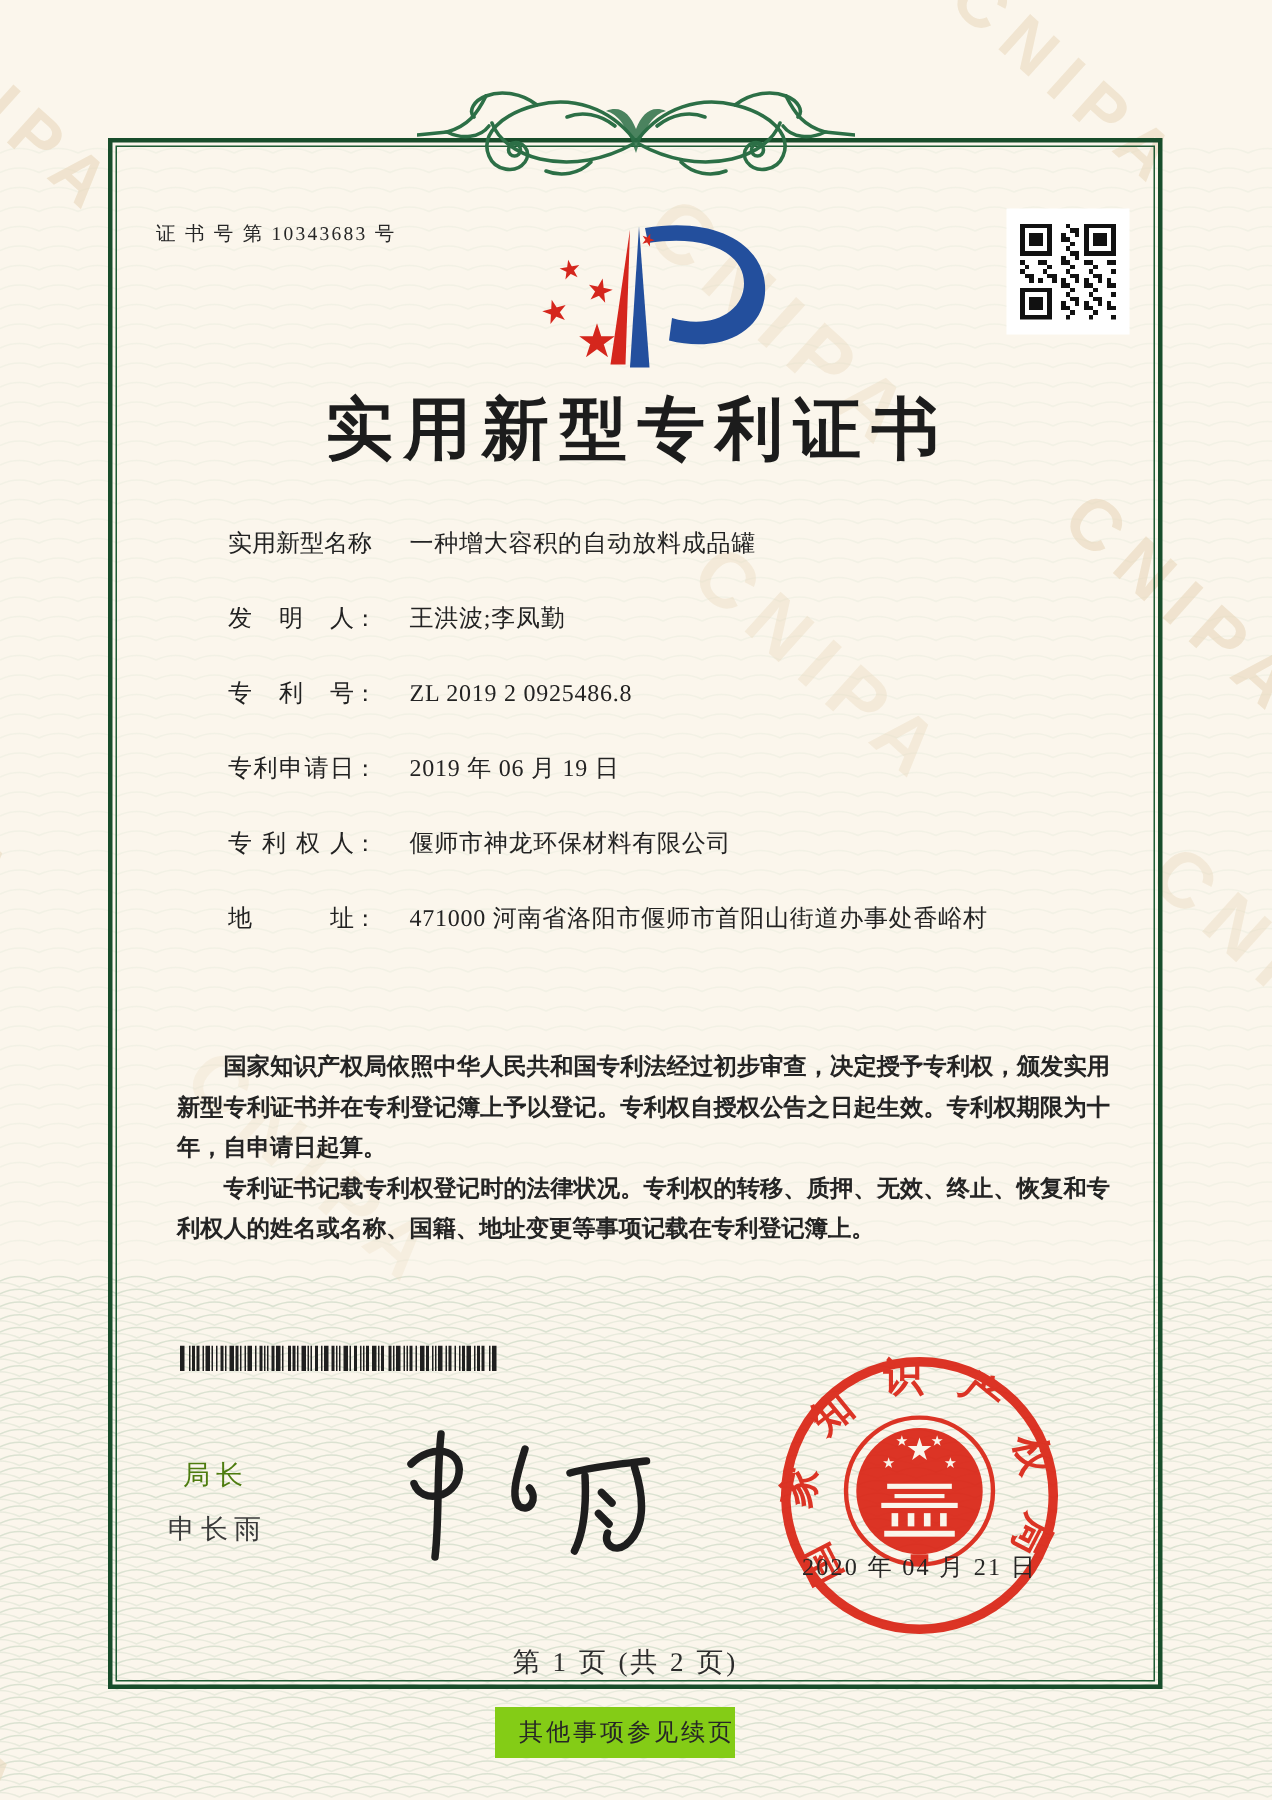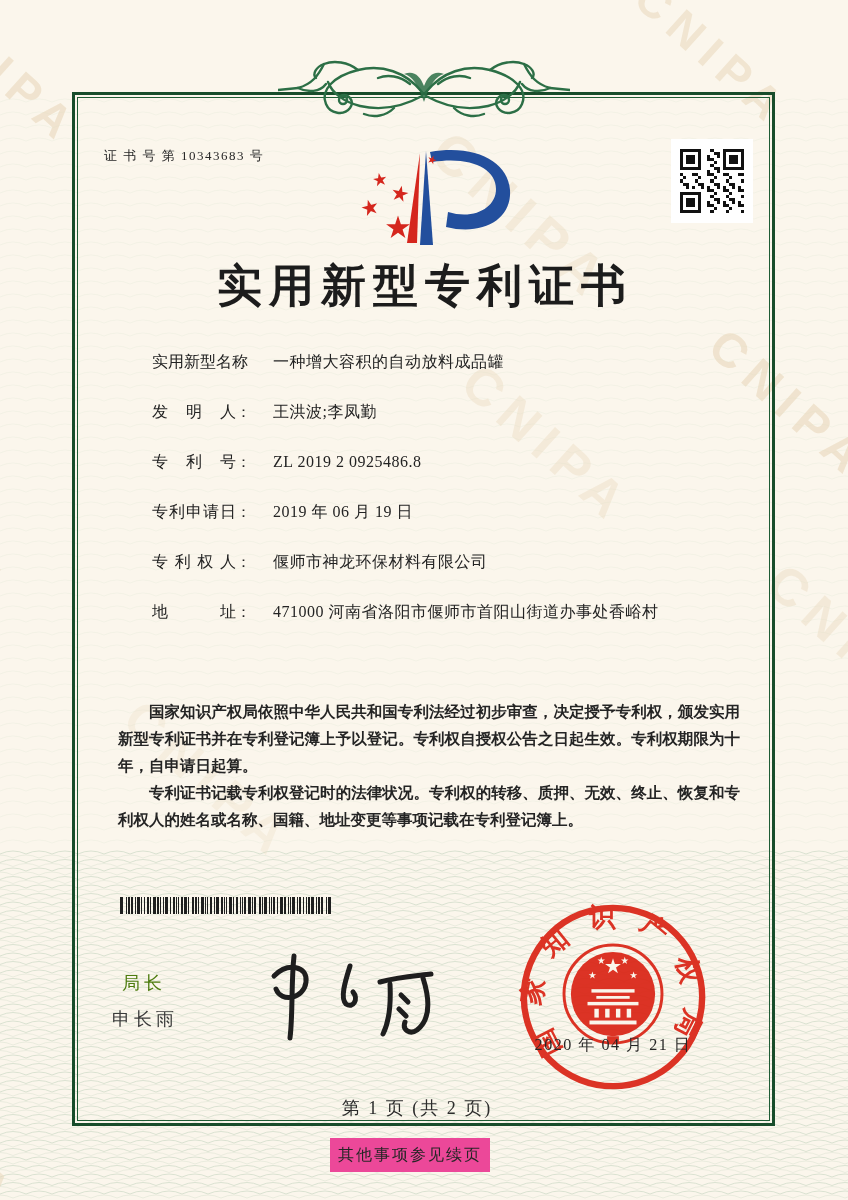--- a/index.html
+++ b/index.html
@@ -40,22 +40,22 @@
   #barcode{position:absolute;left:118px;top:897px;}
   .sig-title{position:absolute;left:122px;top:971px;font-size:18px;letter-spacing:4px;
              font-family:"Liberation Sans",sans-serif;color:#4d7c0f;}
   .sig-name{position:absolute;left:112px;top:1007px;font-size:18px;letter-spacing:4px;
             font-family:"Liberation Sans",sans-serif;color:#3a3a3a;}
   .autograph{position:absolute;left:250px;top:946px;}
   .seal{position:absolute;left:515px;top:899px;}
   
   .pageinfo{position:absolute;left:72px;top:1096px;width:690px;text-align:center;
             font-size:18px;letter-spacing:2px;color:#2c2c2c;}
-  .notebox{position:absolute;left:330px;top:1138px;width:160px;height:34px;background:#ec4899;
-           display:flex;align-items:center;justify-content:center;font-size:16px;
+  .notebox{position:absolute;left:330px;top:1138px;width:160px;height:34px;background:#84cc16;
+           display:flex;align-items:center;justify-content:flex-end;font-size:16px;
            letter-spacing:2px;color:#262626;}
 </style>
 </head>
 <body>
 
 <div id="page">
 
   <svg id="wavebg" width="848" height="1200">
       <defs>
         <path id="wv" d="M0 0 q13 -6 26 0 q13 -6 26 0 q13 -6 26 0 q13 -6 26 0 q13 -6 26 0 q13 -6 26 0 q13 -6 26 0 q13 -6 26 0 q13 -6 26 0 q13 -6 26 0 q13 -6 26 0 q13 -6 26 0 q13 -6 26 0 q13 -6 26 0 q13 -6 26 0 q13 -6 26 0 q13 -6 26 0 q13 -6 26 0 q13 -6 26 0 q13 -6 26 0 q13 -6 26 0 q13 -6 26 0 q13 -6 26 0 q13 -6 26 0 q13 -6 26 0 q13 -6 26 0 q13 -6 26 0 q13 -6 26 0 q13 -6 26 0 q13 -6 26 0 q13 -6 26 0 q13 -6 26 0 q13 -6 26 0 q13 -6 26 0" fill="none"></path>

